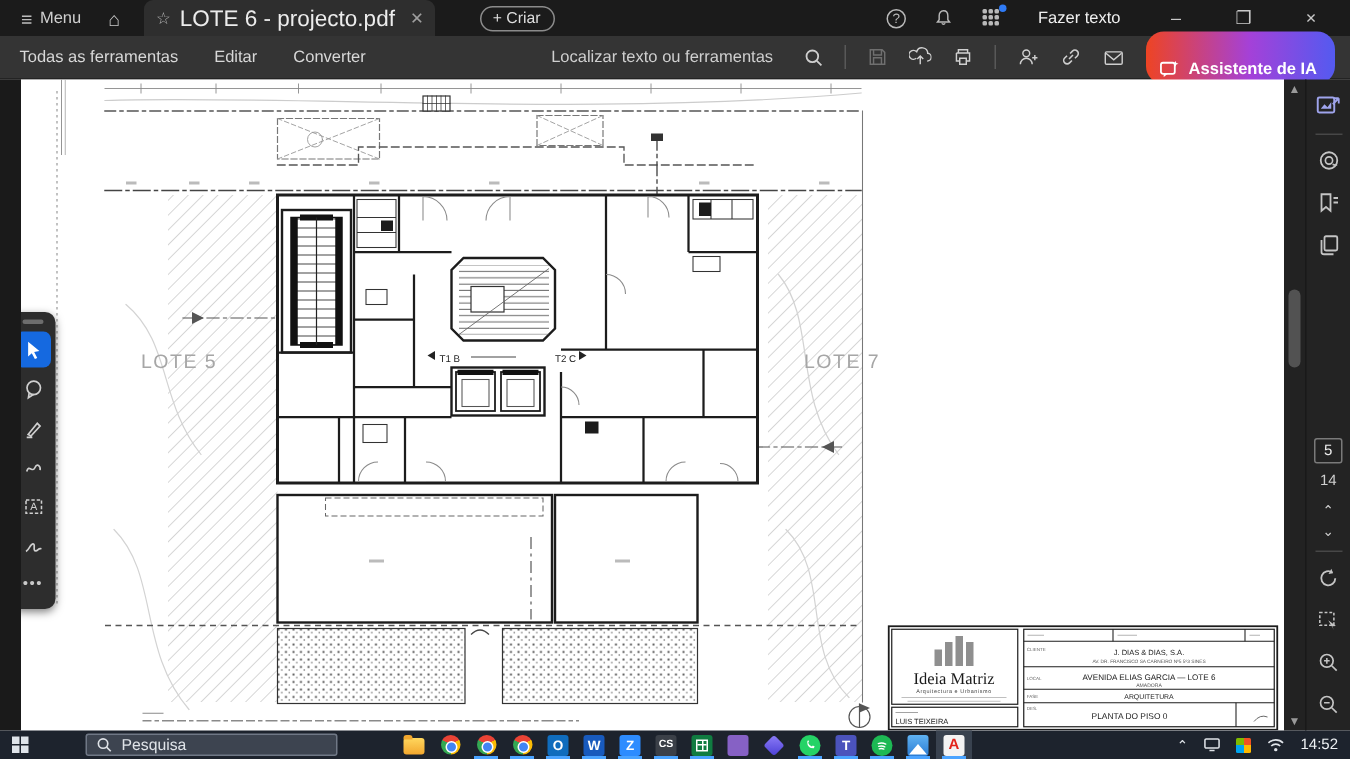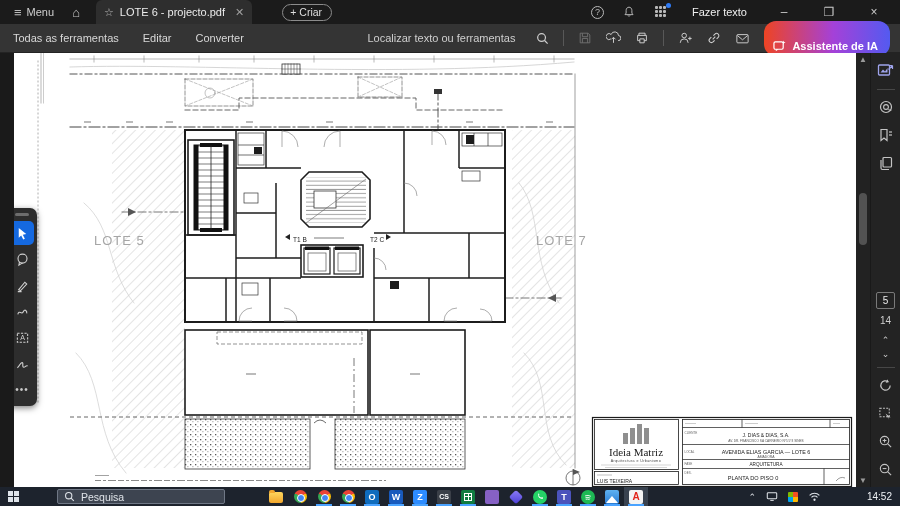--- a/index.html
+++ b/index.html
@@ -10,21 +10,21 @@
   
   .titlebar { position:absolute; top:0; left:0; width:900px; height:24px; background:#1b1b1b;
     display:flex; align-items:center; color:#d6d6d6; font-size:11px; }
   .tb-left { display:flex; align-items:center; gap:6px; padding-left:10px; flex:1; }
   .menu-btn { display:flex; align-items:center; gap:5px; color:#cfcfcf; padding:0 4px; }
   .hamburger { font-size:13px; color:#bbb; }
   .home-btn { margin-left:8px; font-size:13px; color:#c7c7c7; }
   .doc-tab { display:flex; align-items:center; gap:6px; background:#2e2e2e; height:24px;
     padding:0 8px; border-radius:6px 6px 0 0; margin-left:10px; }
   .doc-tab .star { color:#b5b5b5; font-size:11px; }
-  .doc-tab .title { color:#ececec; font-size:11px; }
+  .doc-tab .title { color:#ececec; font-size:15px; }
   .doc-tab .close { color:#9f9f9f; font-size:11px; margin-left:4px; }
   .create-btn { margin-left:24px; border:1px solid #8b8b8b; border-radius:10px; padding:1px 9px 2px 7px;
     color:#dedede; font-size:10.5px; }
   .tb-right { display:flex; align-items:center; gap:17px; padding-right:12px; }
   .tb-icon { width:15px; height:15px; display:flex; align-items:center; justify-content:center; position:relative; }
   .help-circle { width:13px; height:13px; border:1.2px solid #b9b9b9; border-radius:50%;
     color:#b9b9b9; font-size:9px; display:flex; align-items:center; justify-content:center; }
   .apps-grid { width:13px; height:13px; display:grid; grid-template-columns:repeat(3,3px);
     grid-template-rows:repeat(3,3px); gap:1px; }
   .apps-grid i { background:#b9b9b9; border-radius:1px; }
@@ -105,21 +105,21 @@
   .teams { background:#4b53bc; }
   .spotify { background:#1db954; border-radius:50%; }
   .photos { background:linear-gradient(#5fb2f2,#2b7cd3); position:relative; overflow:hidden; }
   .photos::after { content:""; position:absolute; bottom:1px; left:1px; border-left:6px solid transparent;
     border-right:6px solid transparent; border-bottom:7px solid #fff; }
   .acrobat { background:#f3f3f3; color:#e2231a; font-size:10px; }
   .tray { margin-left:auto; display:flex; align-items:center; gap:10px; padding-right:8px; color:#dfe3e8; }
   .tray .chevup { font-size:9px; }
   .defender { width:10px; height:10px; border-radius:1px;
     background:conic-gradient(#f25022 0 25%,#ffb900 0 50%,#00a4ef 0 75%,#7fba00 0); }
-  .clock { font-size:10px; color:#eef1f4;margin-left:36px; }
+  .clock { font-size:10px; color:#eef1f4; }
 </style>
 </head>
 <body>
 
 <div class="app">
 
   <div class="titlebar">
     <div class="tb-left">
       <div class="menu-btn">
         <span class="hamburger">≡</span>

